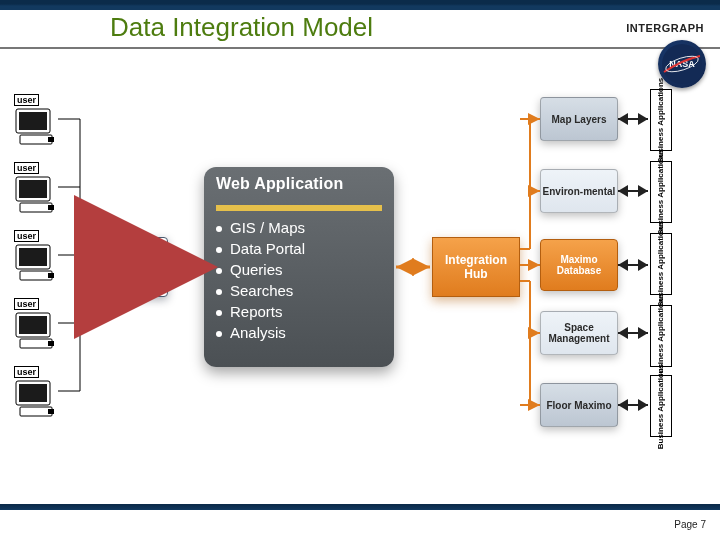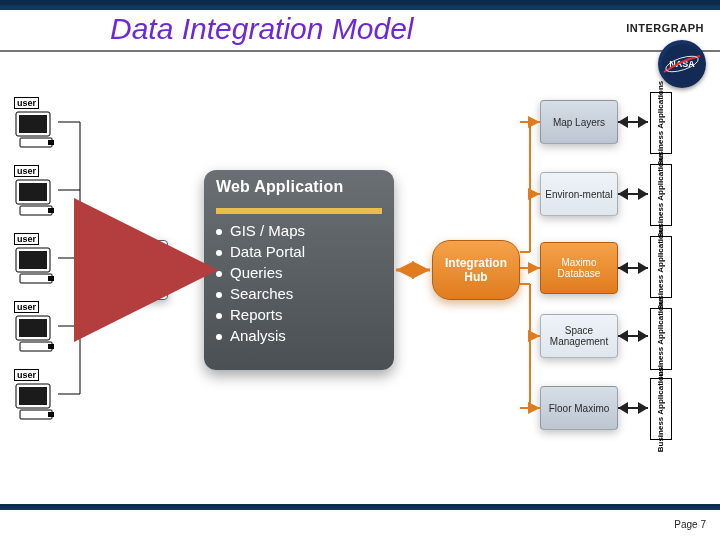--- a/index.html
+++ b/index.html
@@ -19,23 +19,22 @@
     height: 10px;
     background: linear-gradient(to bottom, #0b2b4a 40%, #12395f 60%);
   }
   .header {
     display: flex; align-items: center;
     padding: 2px 12px 4px 110px;
     border-bottom: 2px solid #777;
     position: relative;
   }
   .title {
-    font-size: 30px; color: #6d28d9;
+    font-size: 26px; color: #4d7c0f;
     font-weight: 500;
-    font-style: italic;
   }
   .logo-intergraph {
     position: absolute; right: 16px; top: 12px;
     font-size: 11px; font-style: italic;
     letter-spacing: 0.5px;
     color: #222;
   }
   .logo-intergraph b { font-style: normal; font-weight: 800; }
   .nasa-badge {
     position: absolute; right: 14px; top: 40px;
@@ -104,33 +103,33 @@
     content: ""; width: 6px; height: 6px; border-radius: 50%;
     background: #fff; position: absolute; left: 0; top: 9px;
   }
 
   
   .hub {
     position: absolute; left: 432px; top: 188px;
     width: 88px; height: 60px;
     background: linear-gradient(#f5a24a, #e07c1e);
     border: 1px solid #b35e0f;
-    border-radius: 18px;
+    border-radius: 0;
     box-shadow: 0 4px 10px rgba(180,100,20,.45);
     display:flex; align-items:center; justify-content:center; text-align:center;
     color:#fff; font-size: 12px; font-weight:700; line-height:1.2;
   }
 
   
   .node {
     position: absolute;
     width: 78px; height: 44px;
     border-radius: 4px;
     display:flex; align-items:center; justify-content:center; text-align:center;
-    font-size: 10px; font-weight:400; line-height:1.1;
+    font-size: 10px; font-weight:700; line-height:1.1;
     border: 1px solid rgba(0,0,0,.25);
     box-shadow: 0 3px 8px rgba(0,0,0,.25);
   }
   .n-map  { left: 540px; top: 48px;  background: linear-gradient(#d6dee6,#bcc6d2); color:#2a2a2a; }
   .n-env  { left: 540px; top: 120px; background: linear-gradient(#eef3f8,#dfe6ee); color:#2a2a2a; }
   .n-max  { left: 540px; top: 190px; background: linear-gradient(#f5a24a,#e07c1e); color:#fff; border-color:#b35e0f; height:52px; }
   .n-spc  { left: 540px; top: 262px; background: linear-gradient(#eef3f8,#dfe6ee); color:#2a2a2a; }
   .n-flr  { left: 540px; top: 334px; background: linear-gradient(#d6dee6,#bcc6d2); color:#2a2a2a; }
 
   

